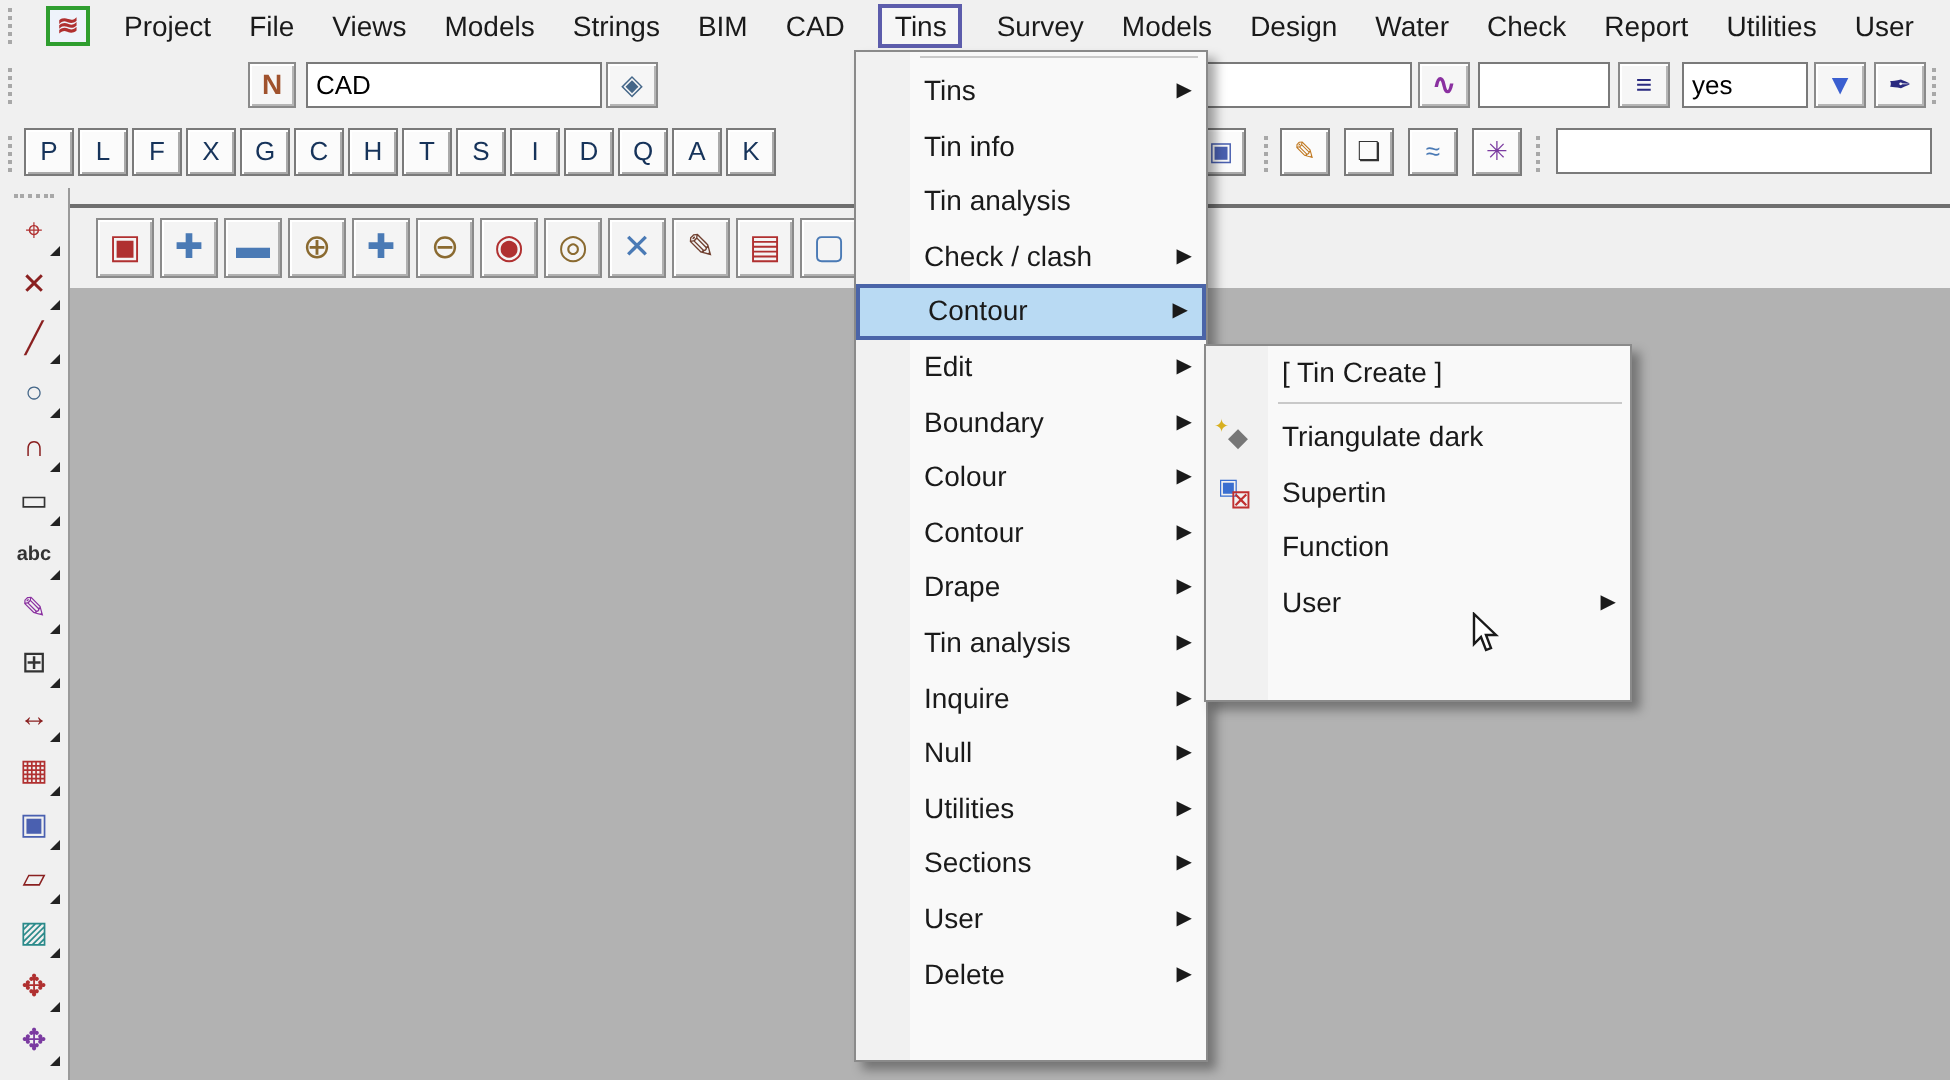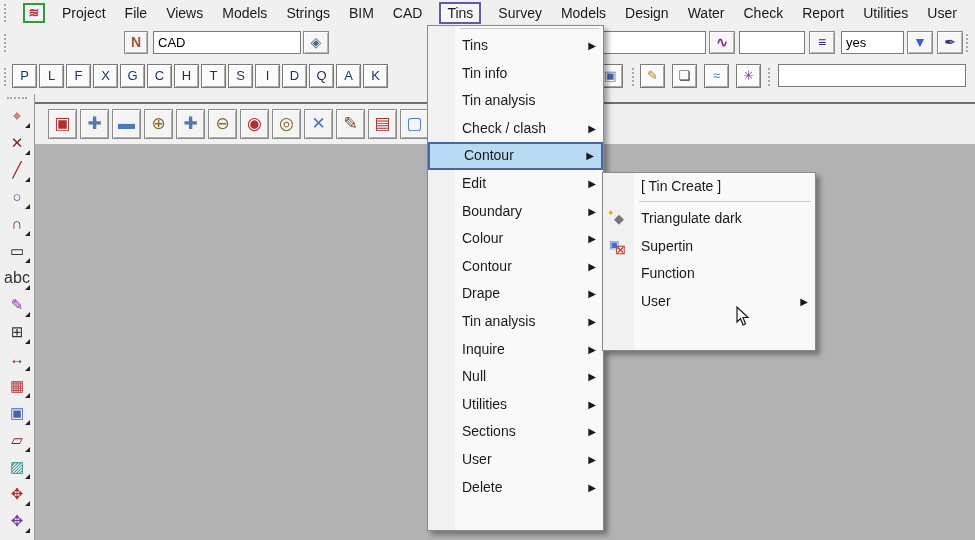--- a/index.html
+++ b/index.html
@@ -165,21 +165,21 @@
 
 <div class="abs left-bar">
   <div class="grip-h"></div>
   <div class="lt-stack">
     <div class="lt-btn c-red">⌖</div>
     <div class="lt-btn c-dred">✕</div>
     <div class="lt-btn c-dred">╱</div>
     <div class="lt-btn c-steel">○</div>
     <div class="lt-btn c-dred">∩</div>
     <div class="lt-btn c-dk">▭</div>
-    <div class="lt-btn c-dk" style="font-size:16px;font-weight:normal;">abc</div>
+    <div class="lt-btn c-dk" style="font-size:10px;font-weight:bold;">abc</div>
     <div class="lt-btn c-purple">✎</div>
     <div class="lt-btn c-dk">⊞</div>
     <div class="lt-btn c-dred">↔</div>
     <div class="lt-btn c-red">▦</div>
     <div class="lt-btn c-iblue">▣</div>
     <div class="lt-btn c-dred">▱</div>
     <div class="lt-btn c-teal">▨</div>
     <div class="lt-btn c-red">✥</div>
     <div class="lt-btn c-vio">✥</div>
   </div>

